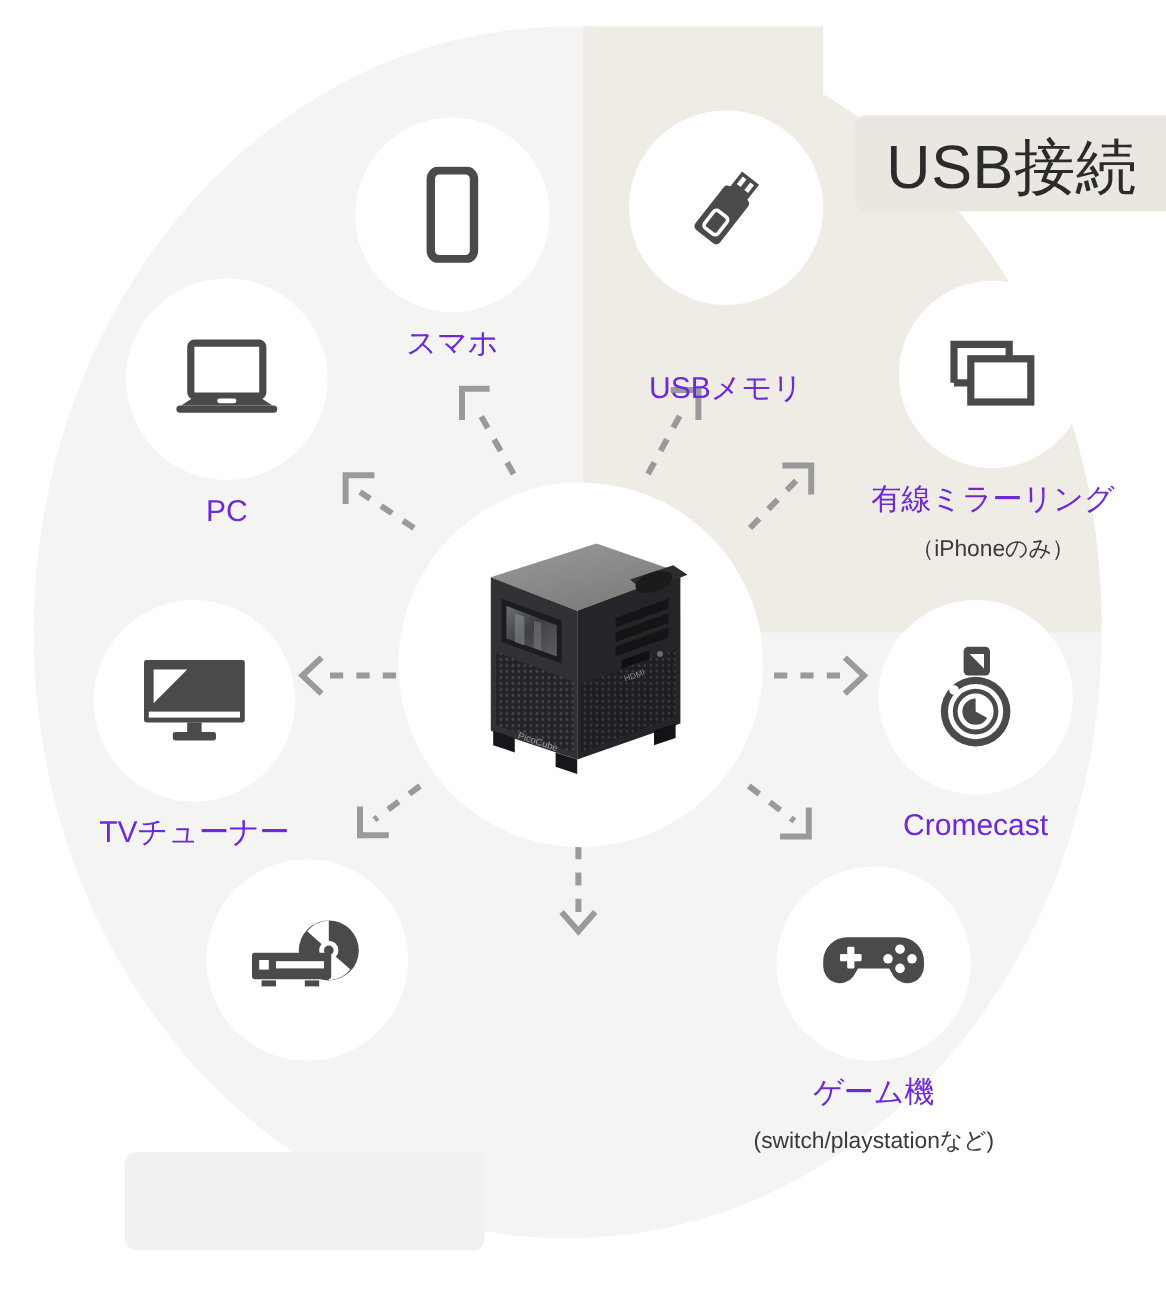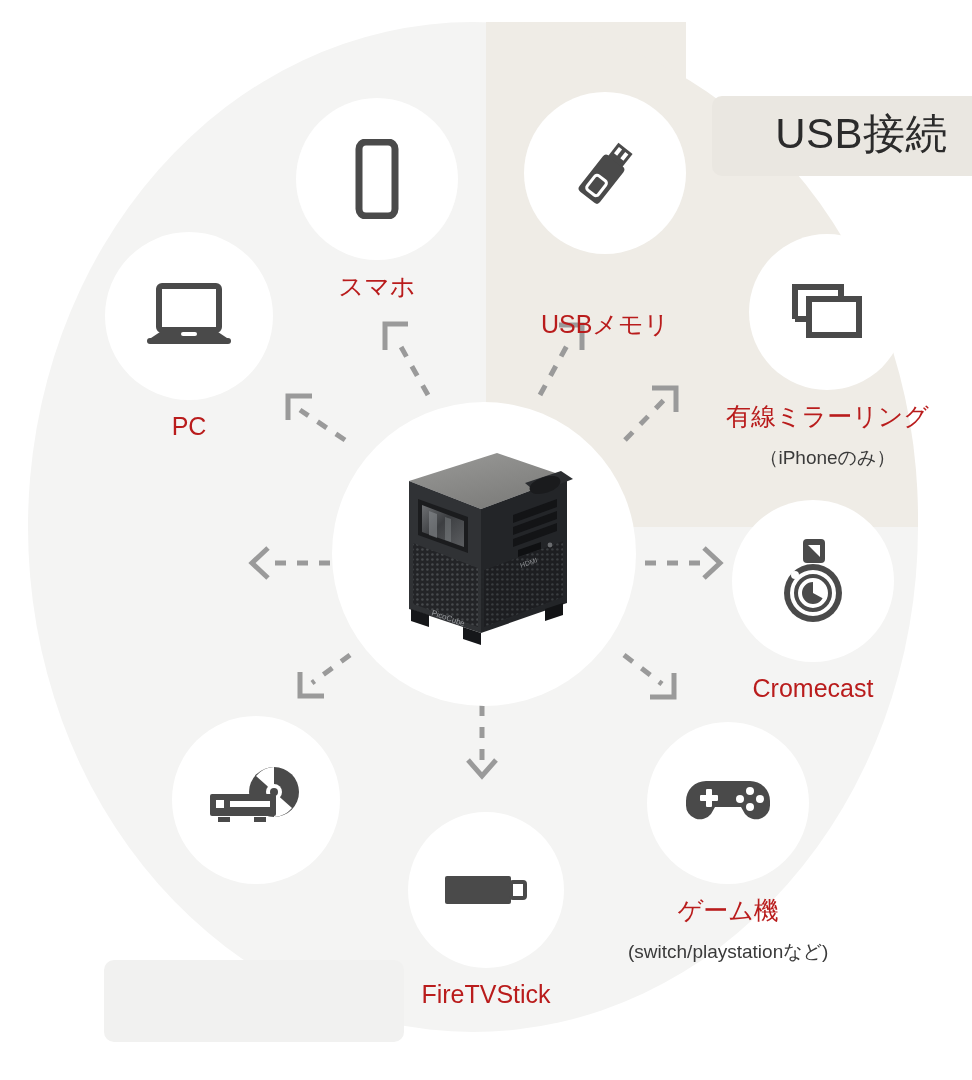--- a/index.html
+++ b/index.html
@@ -71,21 +71,21 @@
   .plate-hdmi {
     left: 104px;
     top: 960px;
     width: 300px;
     height: 82px;
     background: #f1f1f0;
   }
 
   .section-title {
     position: absolute;
-    font-size: 42px;
+    font-size: 51px;
     font-weight: 500;
     color: #2b2b2b;
     letter-spacing: .5px;
     white-space: nowrap;
   }
   .title-usb { right: 24px; top: 106px; }
   .title-hdmi { left: 132px; top: 972px; }
 
   
   .node {
@@ -98,21 +98,21 @@
     background: #ffffff;
     border-radius: 50%;
     display: flex;
     align-items: center;
     justify-content: center;
   }
   .node-label {
     margin-top: 12px;
     text-align: right;
     font-size: 25px;
-    color: #b91c1c;
+    color: #6d28d9;
     line-height: 1.18;
     white-space: pre-line;
   }
   .node-sub {
     text-align: center;
     font-size: 19px;
     color: #3a3a3a;
     line-height: 1.2;
     margin-top: 15px;
   }
@@ -303,20 +303,32 @@
       <svg class="icon-svg" width="84" height="66" viewBox="0 0 84 66" fill="none" stroke="#4a4a4a">
         <path d="M10 40 L10 8 L56 8 L56 18" stroke-width="6" stroke-linecap="butt"></path>
         <path d="M10 40 L24 40" stroke-width="6"></path>
         <rect x="24" y="20" width="50" height="36" stroke-width="6"></rect>
       </svg>
     </div>
     <div class="node-label">有線ミラーリング</div>
     <div class="node-sub">（iPhoneのみ）</div>
   </div>
 
+  <div class="node n-tv">
+    <div class="bubble bubble-168">
+      <svg class="icon-svg" width="92" height="76" viewBox="0 0 92 76" fill="#4a4a4a">
+        <rect x="4" y="4" width="84" height="52" rx="2"></rect>
+        <path d="M12 12 L40 12 L12 40 Z" fill="#ffffff"></path>
+        <rect x="8" y="47" width="76" height="5" fill="#ffffff"></rect>
+        <rect x="40" y="56" width="12" height="10"></rect>
+        <rect x="28" y="64" width="36" height="7" rx="2"></rect>
+      </svg>
+    </div>
+    <div class="node-label">TVチューナー</div>
+  </div>
 
   <div class="node n-cast">
     <div class="bubble bubble-162">
       <svg class="icon-svg" width="76" height="88" viewBox="0 0 76 88" fill="#4a4a4a">
         <rect x="28" y="2" width="22" height="24" rx="4"></rect>
         <path d="M33 8 L45 8 L45 20 Z" fill="#ffffff"></path>
         <circle cx="38" cy="56" r="29"></circle>
         <circle cx="38" cy="56" r="21" fill="none" stroke="#ffffff" stroke-width="4"></circle>
         <circle cx="38" cy="56" r="13" fill="none" stroke="#ffffff" stroke-width="4"></circle>
         <path d="M38 56 L38 43 A13 13 0 0 1 49 62 Z" fill="#ffffff"></path>
@@ -336,29 +348,20 @@
         <circle cx="68" cy="28" r="4" fill="#4a4a4a"></circle>
         <rect x="4" y="30" width="66" height="22" rx="2"></rect>
         <rect x="10" y="36" width="8" height="8" fill="#ffffff"></rect>
         <rect x="24" y="37" width="40" height="6" fill="#ffffff"></rect>
         <rect x="12" y="53" width="12" height="5"></rect>
         <rect x="48" y="53" width="12" height="5"></rect>
       </svg>
     </div>
   </div>
 
-  <div class="node n-firestick">
-    <div class="bubble bubble-156">
-      <svg class="icon-svg" width="90" height="40" viewBox="0 0 90 40">
-        <rect x="4" y="6" width="66" height="28" rx="2" fill="#4a4a4a"></rect>
-        <rect x="70" y="12" width="14" height="16" rx="2" fill="none" stroke="#4a4a4a" stroke-width="4"></rect>
-      </svg>
-    </div>
-    <div class="node-label">FireTVStick</div>
-  </div>
 
   <div class="node n-game">
     <div class="bubble bubble-162">
       <svg class="icon-svg" width="88" height="60" viewBox="0 0 88 60" fill="#4a4a4a">
         <path d="M22 8 H66 a20 20 0 0 1 20 20 v4 a14 14 0 0 1 -25 9 L57 34 H31 l-4 7 a14 14 0 0 1 -25 -9 v-4 a20 20 0 0 1 20 -20 Z"></path>
         <rect x="16" y="22" width="18" height="6" rx="1" fill="#ffffff"></rect>
         <rect x="22" y="16" width="6" height="18" rx="1" fill="#ffffff"></rect>
         <circle cx="66" cy="18" r="4" fill="#ffffff"></circle>
         <circle cx="56" cy="26" r="4" fill="#ffffff"></circle>
         <circle cx="76" cy="26" r="4" fill="#ffffff"></circle>

